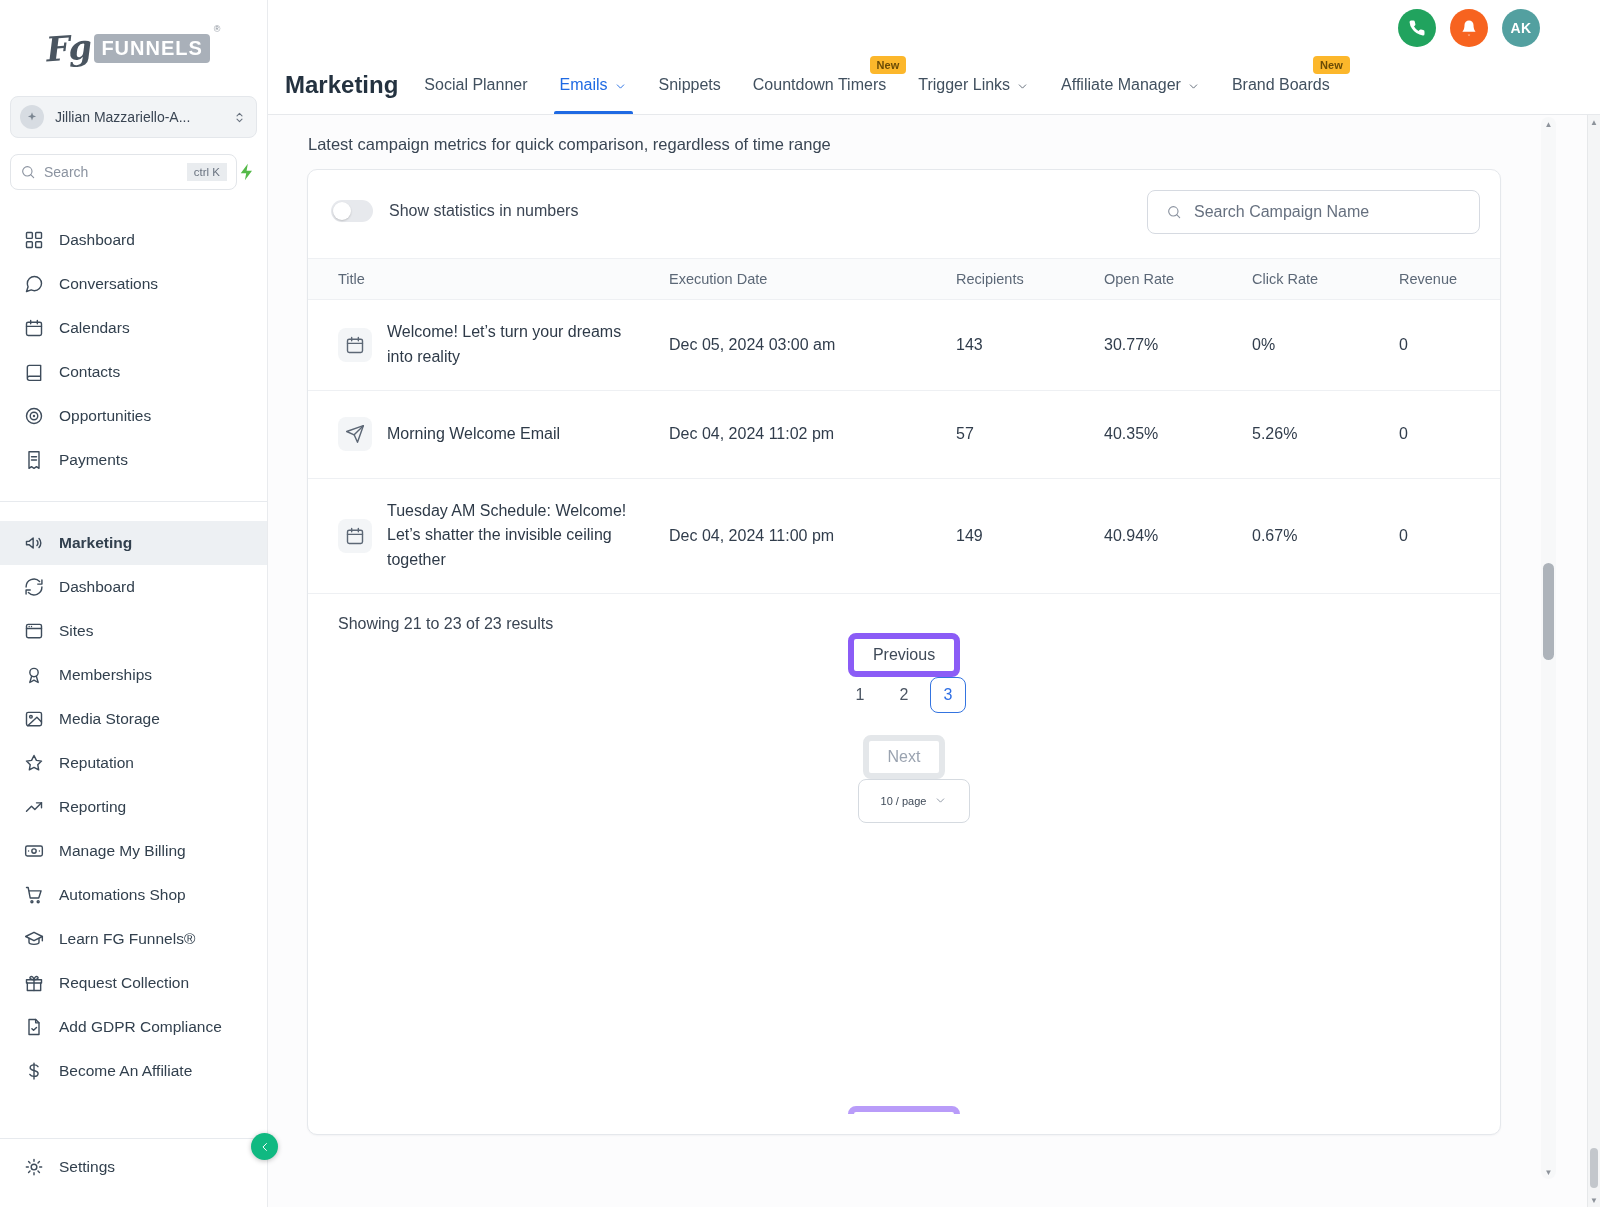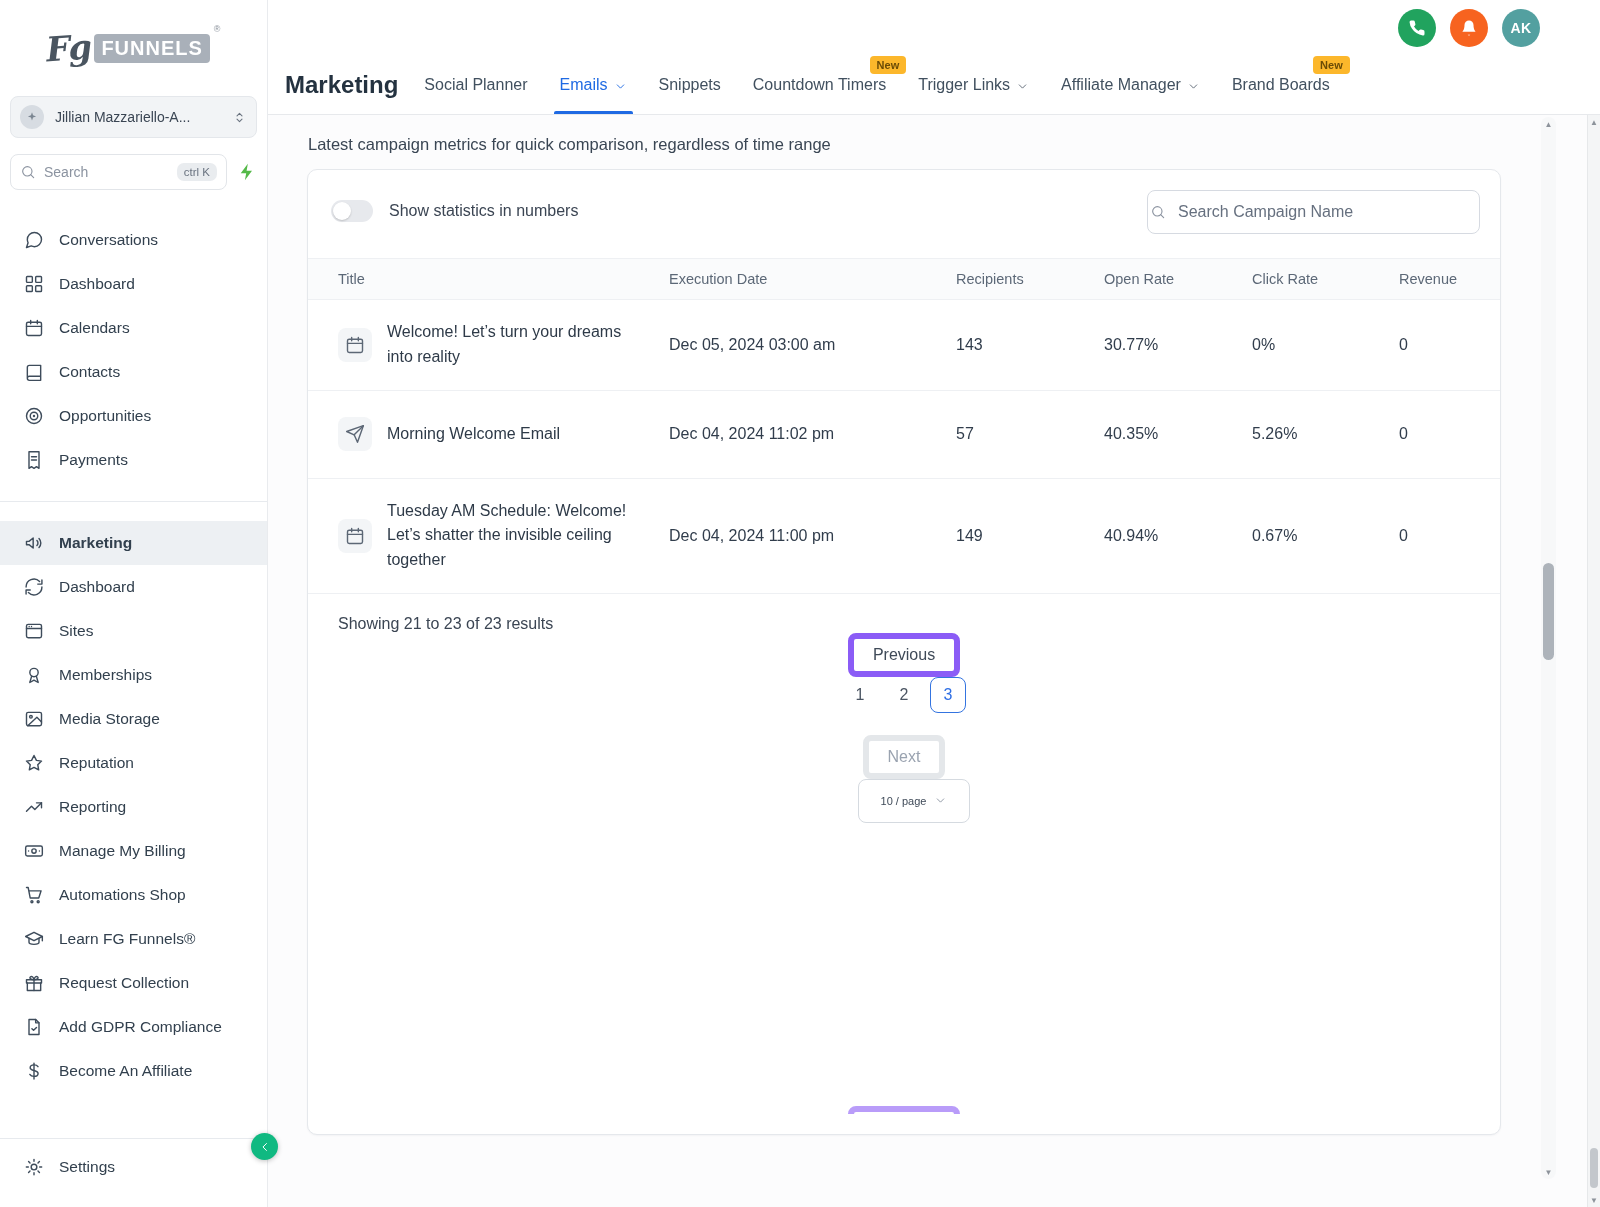--- a/index.html
+++ b/index.html
@@ -18,25 +18,25 @@
   
   .sidebar{position:absolute; left:0; top:0; bottom:0; width:268px; background:#fff; border-right:1px solid #e9ebee; display:flex; flex-direction:column; z-index:2;}
   .logo{height:68px; margin-top:14px; display:flex; align-items:center; justify-content:center; gap:4px;}
   .logo-script{font-family:"DejaVu Serif", serif; font-style:italic; font-weight:bold; font-size:34px; color:#4a5560; letter-spacing:-2px; transform:rotate(-4deg);}
   .logo-badge{background:#a9b0b9; color:#fff; font-weight:bold; font-size:20px; letter-spacing:1px; padding:3px 7px; border-radius:4px;}
   .logo-reg{font-size:9px; color:#8a919b; align-self:flex-start; margin-top:10px;}
   .account{margin:14px 10px 0; height:42px; background:#f2f4f6; border:1px solid #e4e7eb; border-radius:8px; display:flex; align-items:center; padding:0 9px; gap:11px; cursor:pointer;}
   .account-avatar{width:24px;height:24px;border-radius:50%;background:#d7dce2;color:#7b8692;display:flex;align-items:center;justify-content:center;padding:5px;}
   .account-name{flex:1; font-size:14px; color:#3a4553; white-space:nowrap; overflow:hidden; text-overflow:ellipsis;}
   .updown{width:15px;height:15px;color:#6a7380;}
-  .search-row{margin:16px 10px 0; display:flex; align-items:center; gap:10px;}
+  .search-row{margin:16px 10px 0; display:flex; align-items:center; }
   .search-box{flex:1; height:36px; border:1px solid #e2e5e9; border-radius:8px; display:flex; align-items:center; padding:0 9px; gap:8px; background:#fff; cursor:text;}
   .search-icon{color:#8b93a0;}
   .search-text{flex:1; font-size:14px; color:#8b93a0;}
-  .kbd{background:#e9ecef; color:#6a7380; font-size:11.5px; padding:3px 7px; border-radius:7px; white-space:nowrap;}
+  .kbd{background:#e9ecef; color:#6a7380; font-size:11.5px; padding:3px 7px; border-radius:0; white-space:nowrap;}
   .bolt{color:#54b948; cursor:pointer;}
   .nav{flex:1 1 auto; min-height:0; padding-top:28px; overflow:hidden;}
   .side-item{height:44px; display:flex; align-items:center; gap:15px; padding:0 12px 0 24px; font-size:15.5px; color:#32404e; cursor:pointer; white-space:nowrap;}
   .side-item .icn{color:#3e4c5b;}
   .side-item.active{background:#edf0f3; font-weight:bold;}
   .divider{border:none; border-top:1px solid #e7eaee; margin:19px 0;}
   .sidebar-bottom{padding-bottom:18px;}
   .sidebar-bottom .divider{margin:0 0 6px;}
   .collapse{position:absolute; left:251px; top:1133px; width:27px; height:27px; border-radius:50%; background:#10b981; color:#fff; border:none; display:flex; align-items:center; justify-content:center; box-shadow:0 1px 5px rgba(0,0,0,.25); cursor:pointer; z-index:10; padding:6px;}
 
@@ -60,21 +60,21 @@
 
   
   .content{position:absolute; top:115px; left:0; right:0; bottom:0; background:#fcfcfd;}
   .desc{position:absolute; left:40px; top:20px; margin:0; font-size:16.5px; color:#3a4654;}
   .card{position:absolute; left:39px; top:54px; width:1194px; height:966px; background:#fff; border:1px solid #e5e8ec; border-radius:10px; box-shadow:0 1px 2px rgba(16,24,40,.04); overflow:hidden;}
   .card-head{position:relative; height:88px;}
   .toggle-row{position:absolute; left:23px; top:30px; display:flex; align-items:center; gap:16px;}
   .toggle{width:42px;height:22px;border-radius:12px;background:#e7e9ed;position:relative;cursor:pointer;}
   .toggle-knob{position:absolute;left:2px;top:2px;width:18px;height:18px;border-radius:50%;background:#fff;box-shadow:0 1px 2px rgba(0,0,0,.18);}
   .toggle-label{font-size:16px;color:#3b4553;}
-  .camp-search{position:absolute; right:20px; top:20px; width:333px; height:44px; border:1px solid #d6dae1; border-radius:8px; display:flex; align-items:center; gap:10px; padding:0 2px; color:#7b8594; background:#fff; cursor:text;}
+  .camp-search{position:absolute; right:20px; top:20px; width:333px; height:44px; border:1px solid #d6dae1; border-radius:8px; display:flex; align-items:center; gap:10px; padding:0 18px; color:#7b8594; background:#fff; cursor:text;}
   .camp-search input{border:none;outline:none;flex:1;font-size:16px;color:#41505f;background:transparent;font-family:inherit;min-width:0;}
   .camp-search input::placeholder{color:#66707f;}
 
   .thead, .trow{display:grid; grid-template-columns:331px 287px 148px 148px 147px 1fr; padding:0 30px; align-items:center;}
   .thead{height:42px; background:#fafbfc; border-top:1px solid #eef0f3; border-bottom:1px solid #eef0f3; font-size:14.5px; color:#5c6877;}
   .trow{min-height:88px; padding:20px 30px; border-bottom:1px solid #eef0f3; font-size:16px; color:#313d4c;}
   .tcell-title{display:flex; align-items:center; gap:15px; padding-right:28px;}
   .row-icn{width:34px; height:34px; border-radius:8px; background:#f3f5f7; color:#5c6775; padding:7px;}
   .row-title{color:#2e3a48; line-height:1.55;}
   .tcell{padding-right:10px;}
@@ -138,37 +138,37 @@
       </div>
       <span class="bolt icn-md" data-icon="bolt">
           <svg viewBox="0 0 24 24" fill="none" stroke="currentColor" stroke-width="1.7" stroke-linecap="round" stroke-linejoin="round">
             <path d="M13 2 4.5 13.5H11L9.5 22 18 10.5h-6.5z" fill="currentColor" stroke="none"></path>
           </svg>
         </span>
     </div>
 
     <nav class="nav" id="sidebar-nav">
         <div class="side-item">
-          <span class="icn" data-icon="chat">
-            <svg viewBox="0 0 24 24" fill="none" stroke="currentColor" stroke-width="1.7" stroke-linecap="round" stroke-linejoin="round">
-              <path d="M21 11.5a8.5 8.5 0 0 1-8.5 8.5 8.4 8.4 0 0 1-3.8-.9L3 21l1.9-5.7a8.4 8.4 0 0 1-.9-3.8A8.5 8.5 0 0 1 12.5 3 8.5 8.5 0 0 1 21 11.5z"></path>
-            </svg>
-          </span>
-          <span class="side-label">Conversations</span>
-        </div>
-        <div class="side-item">
           <span class="icn" data-icon="grid">
             <svg viewBox="0 0 24 24" fill="none" stroke="currentColor" stroke-width="1.7" stroke-linecap="round" stroke-linejoin="round">
               <rect x="3" y="3" width="7" height="7" rx="1"></rect>
               <rect x="14" y="3" width="7" height="7" rx="1"></rect>
               <rect x="3" y="14" width="7" height="7" rx="1"></rect>
               <rect x="14" y="14" width="7" height="7" rx="1"></rect>
             </svg>
           </span>
           <span class="side-label">Dashboard</span>
+        </div>
+        <div class="side-item">
+          <span class="icn" data-icon="chat">
+            <svg viewBox="0 0 24 24" fill="none" stroke="currentColor" stroke-width="1.7" stroke-linecap="round" stroke-linejoin="round">
+              <path d="M21 11.5a8.5 8.5 0 0 1-8.5 8.5 8.4 8.4 0 0 1-3.8-.9L3 21l1.9-5.7a8.4 8.4 0 0 1-.9-3.8A8.5 8.5 0 0 1 12.5 3 8.5 8.5 0 0 1 21 11.5z"></path>
+            </svg>
+          </span>
+          <span class="side-label">Conversations</span>
         </div>
         <div class="side-item">
           <span class="icn" data-icon="calendar">
             <svg viewBox="0 0 24 24" fill="none" stroke="currentColor" stroke-width="1.7" stroke-linecap="round" stroke-linejoin="round">
               <rect x="3" y="5" width="18" height="16" rx="2"></rect>
               <path d="M3 10h18M8 3v4M16 3v4"></path>
             </svg>
           </span>
           <span class="side-label">Calendars</span>
         </div>

